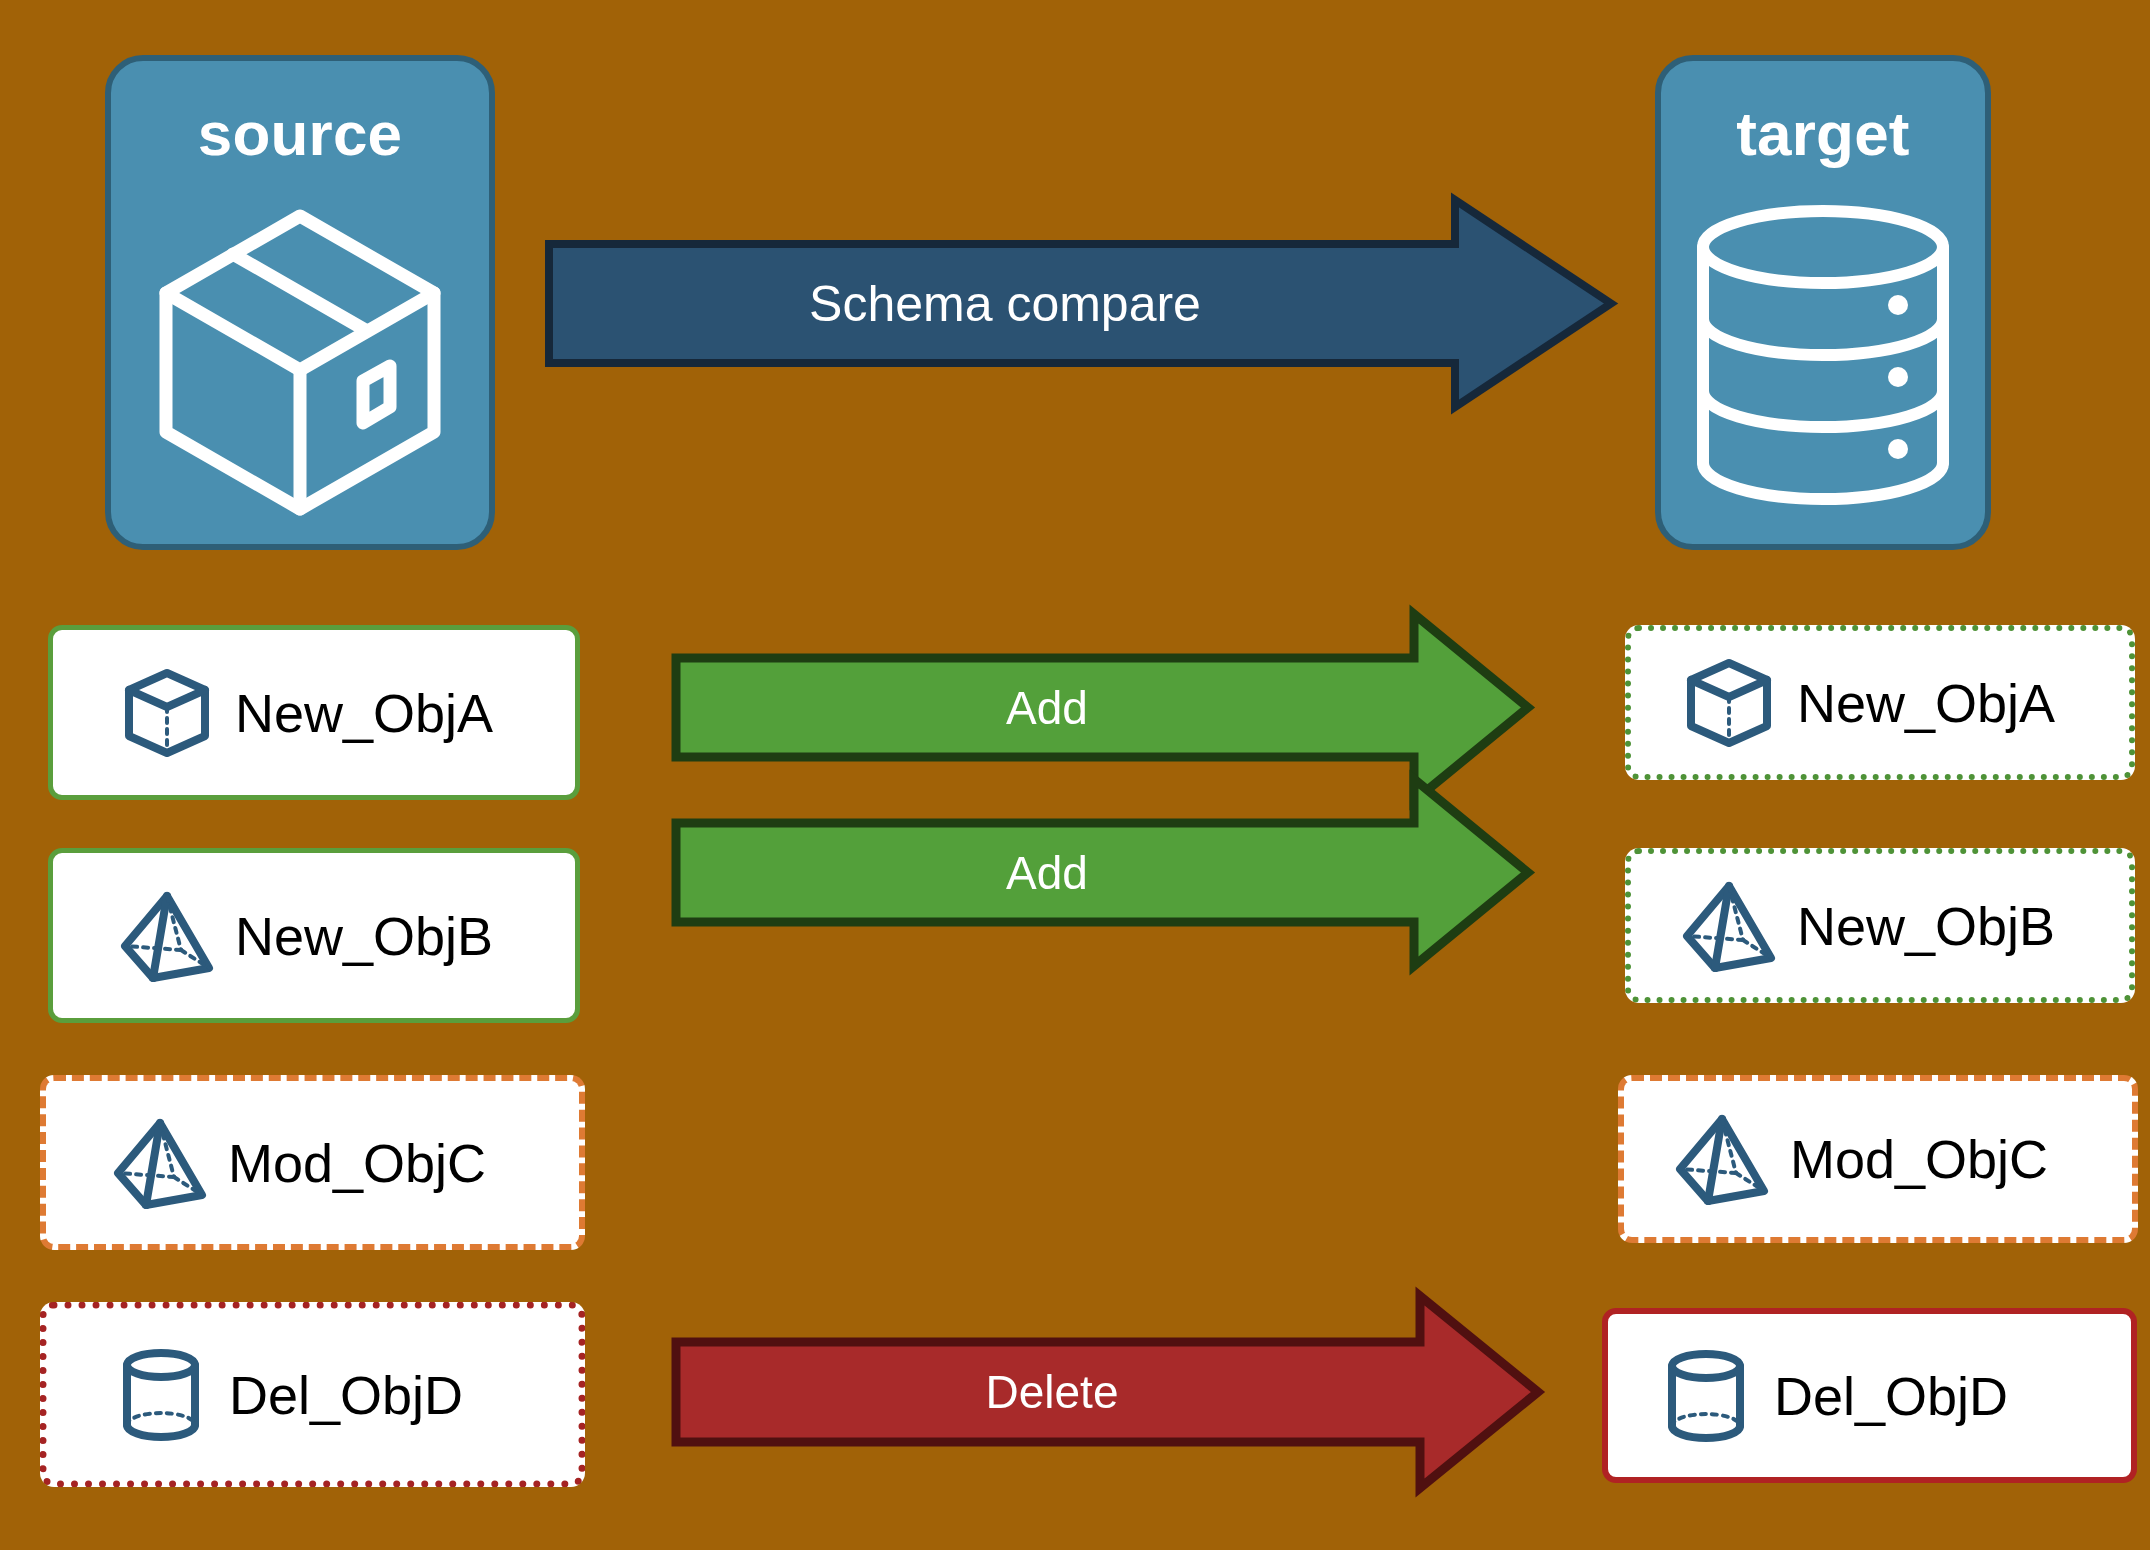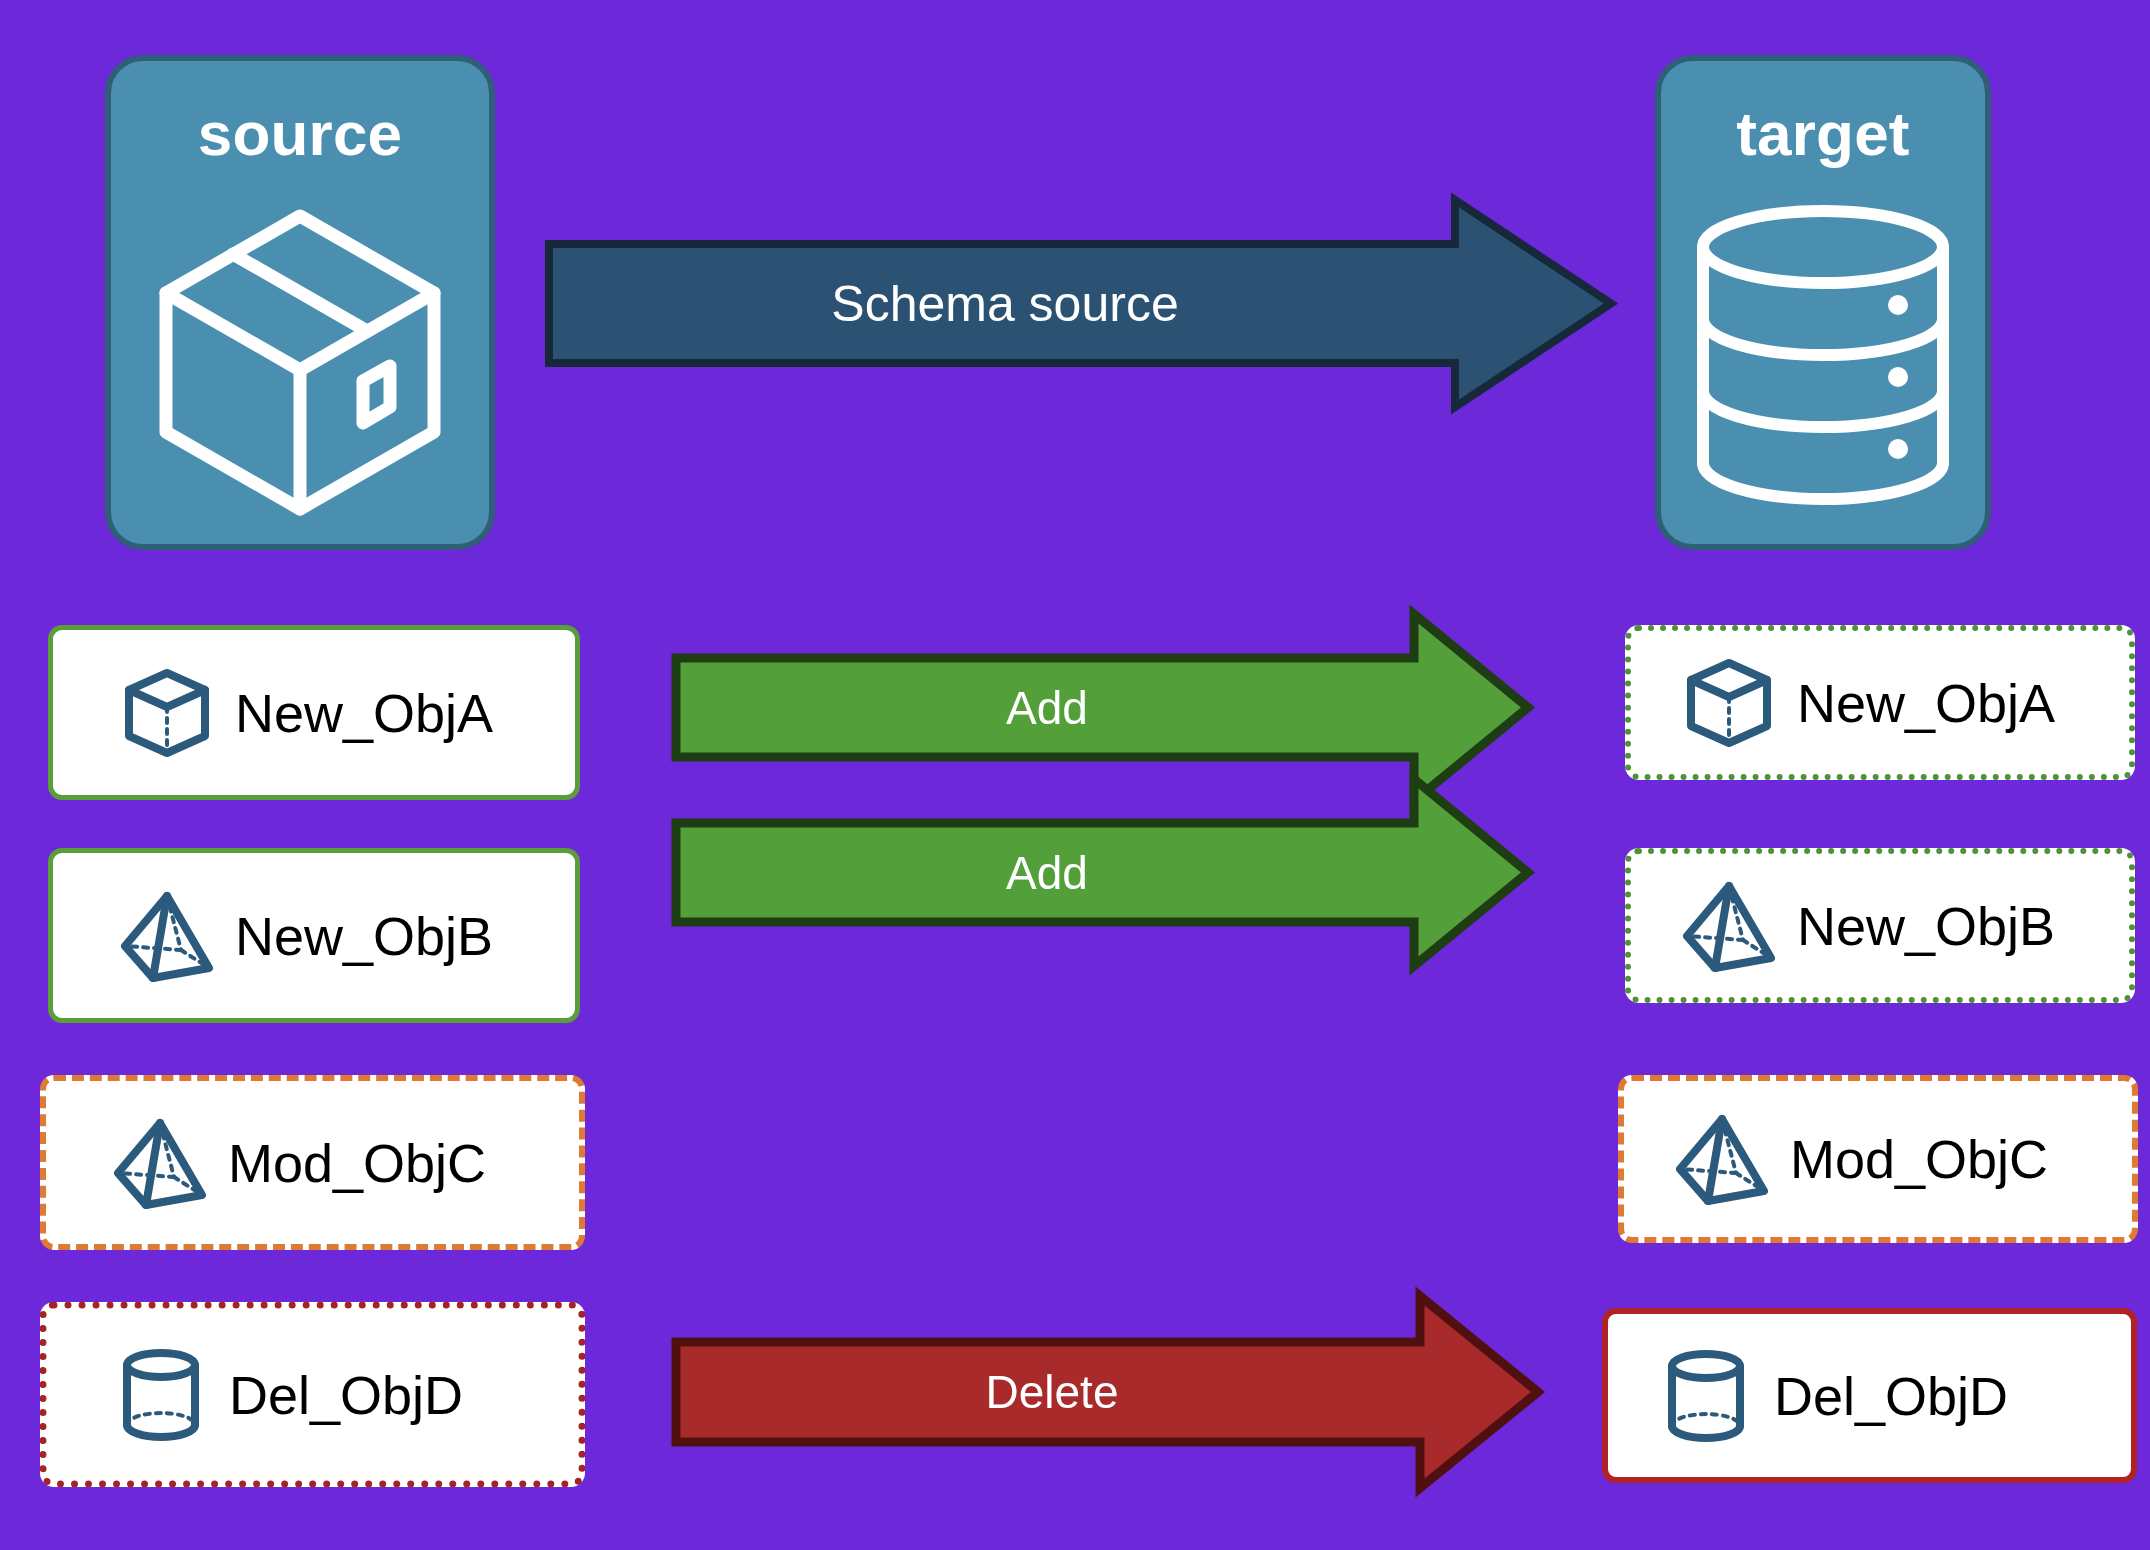--- a/index.html
+++ b/index.html
@@ -8,21 +8,21 @@
     padding: 0;
     background: #ffffff;
   }
   body {
     font-family: "Liberation Sans", "DejaVu Sans", sans-serif;
   }
   #canvas {
     position: relative;
     width: 2150px;
     height: 1550px;
-    background: #6d28d9;
+    background: #a16207;
     overflow: hidden;
     text-align: right;
   }
 
   
   .endpoint {
     position: absolute;
     border-radius: 38px;
     box-sizing: border-box;
     display: flex;
@@ -151,21 +151,21 @@
           <path d="M213 181 L240 166 L240 207 L213 223 Z"></path>
         </g>
       </svg>
     </div>
   </div>
 
   <div id="schema-arrow">
     <svg width="1070" height="215" viewBox="0 0 1070 215" preserveAspectRatio="none">
       <polygon points="4,48 910,48 910,4 1066,107.5 910,211 910,167 4,167" fill="#2B5272" stroke="#16283A" stroke-width="8" stroke-linejoin="miter"></polygon>
     </svg>
-    <div class="arrow-label">Schema source</div>
+    <div class="arrow-label">Schema compare</div>
   </div>
 
   <div id="target-card" class="endpoint">
     <div class="endpoint-title">target</div>
     <div class="endpoint-figure">
       <svg width="260" height="300" viewBox="0 0 260 300" aria-hidden="true">
         <g fill="none" stroke="#ffffff" stroke-width="12" stroke-linecap="round">
           <ellipse cx="130" cy="42" rx="120" ry="36"></ellipse>
           <path d="M10 42 L10 258"></path>
           <path d="M250 42 L250 258"></path>

